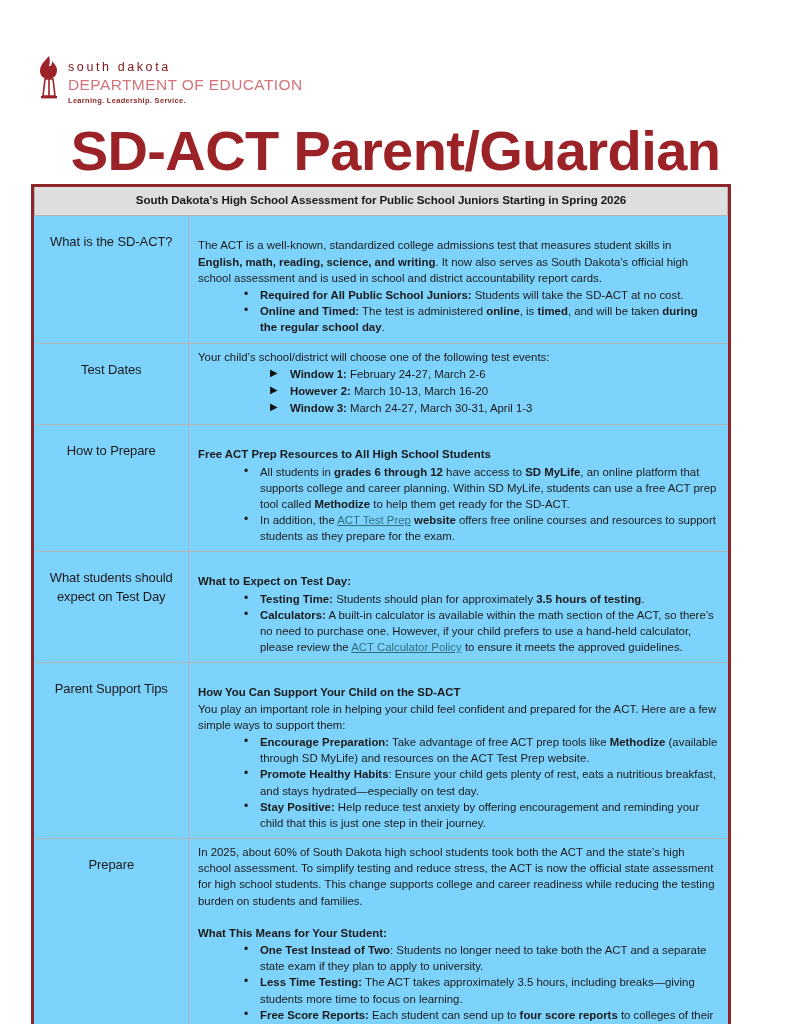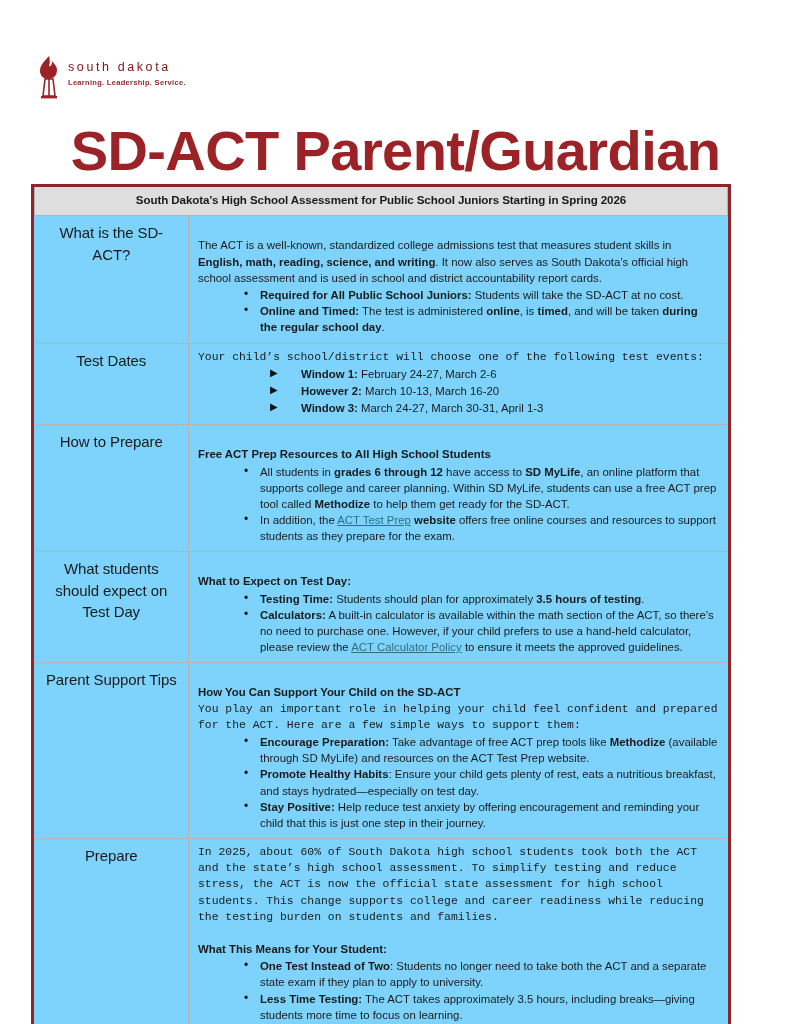--- a/index.html
+++ b/index.html
@@ -102,34 +102,34 @@
     letter-spacing: -0.1px;
   }
 
   table.guide td {
     border: 1px solid #b4b4b4;
     vertical-align: top;
     padding: 5px 7px 7px 7px;
   }
   table.guide td.label {
     text-align: center;
-    padding-top: 6px;
-    font-size: 15px;
+    padding-top: 17px;
+    font-size: 13px;
     letter-spacing: -0.1px;
     border-left: none;
   }
   table.guide td.body {
     padding-left: 9px;
     padding-right: 10px;
     border-right: none;
   }
   table.guide tr:first-child td { border-top: none; }
 
   p.ln { margin: 16px 0 0 0; }
-  p.lead { margin: 0 0 1px 0; font-family: Liberation Mono, monospace; }
+  p.lead { margin: 0 0 1px 0; }
   b { font-weight: bold; }
 
   ul.dots {
     margin: 1px 0 0 0;
     padding-left: 46px;
     list-style: none;
   }
   ul.dots > li {
     position: relative;
     margin: 0 0 0 0;
@@ -143,21 +143,21 @@
     font-size: 12px;
   }
 
   ul.tris {
     margin: 1px 0 0 0;
     padding-left: 72px;
     list-style: none;
   }
   ul.tris > li {
     position: relative;
-    padding-left: 31px;
+    padding-left: 20px;
     margin-bottom: 1px;
   }
   ul.tris > li::before {
     content: "\25B6";
     position: absolute;
     left: 0;
     top: 0px;
     font-size: 10px;
     color: #111;
   }
@@ -175,20 +175,21 @@
   <span class="torch">
     <svg width="26" height="44" viewBox="0 0 26 44" xmlns="http://www.w3.org/2000/svg">
       <path d="M13 1 C8 7 4 10 4 16 C4 21 8 24 12 24 C17 24 21 21 21 15 C21 11 18 9 16 6 C16.5 10 14 12 13 11 C14.5 7 13.5 3 13 1 Z" fill="#9b2226"></path>
       <path d="M9 24 L17 24 L19 41 L7 41 Z" fill="#ffffff" stroke="#9b2226" stroke-width="1.6"></path>
       <path d="M12.2 24 L13.8 24 L13.8 41 L12.2 41 Z" fill="#9b2226"></path>
       <rect x="5" y="41" width="16" height="2.4" fill="#9b2226"></rect>
     </svg>
   </span>
   <span class="logo-words">
     <span class="logo-line1">south dakota</span>
+    <div class="logo-line2">DEPARTMENT OF EDUCATION</div>
     <div class="logo-line3">Learning. Leadership. Service.</div>
   </span>
 </div>
 
 <div class="doc-title">SD-ACT Parent/Guardian Guide</div>
 
 <div class="table-wrap">
 <table class="guide">
   <colgroup>
         <col class="c1">

